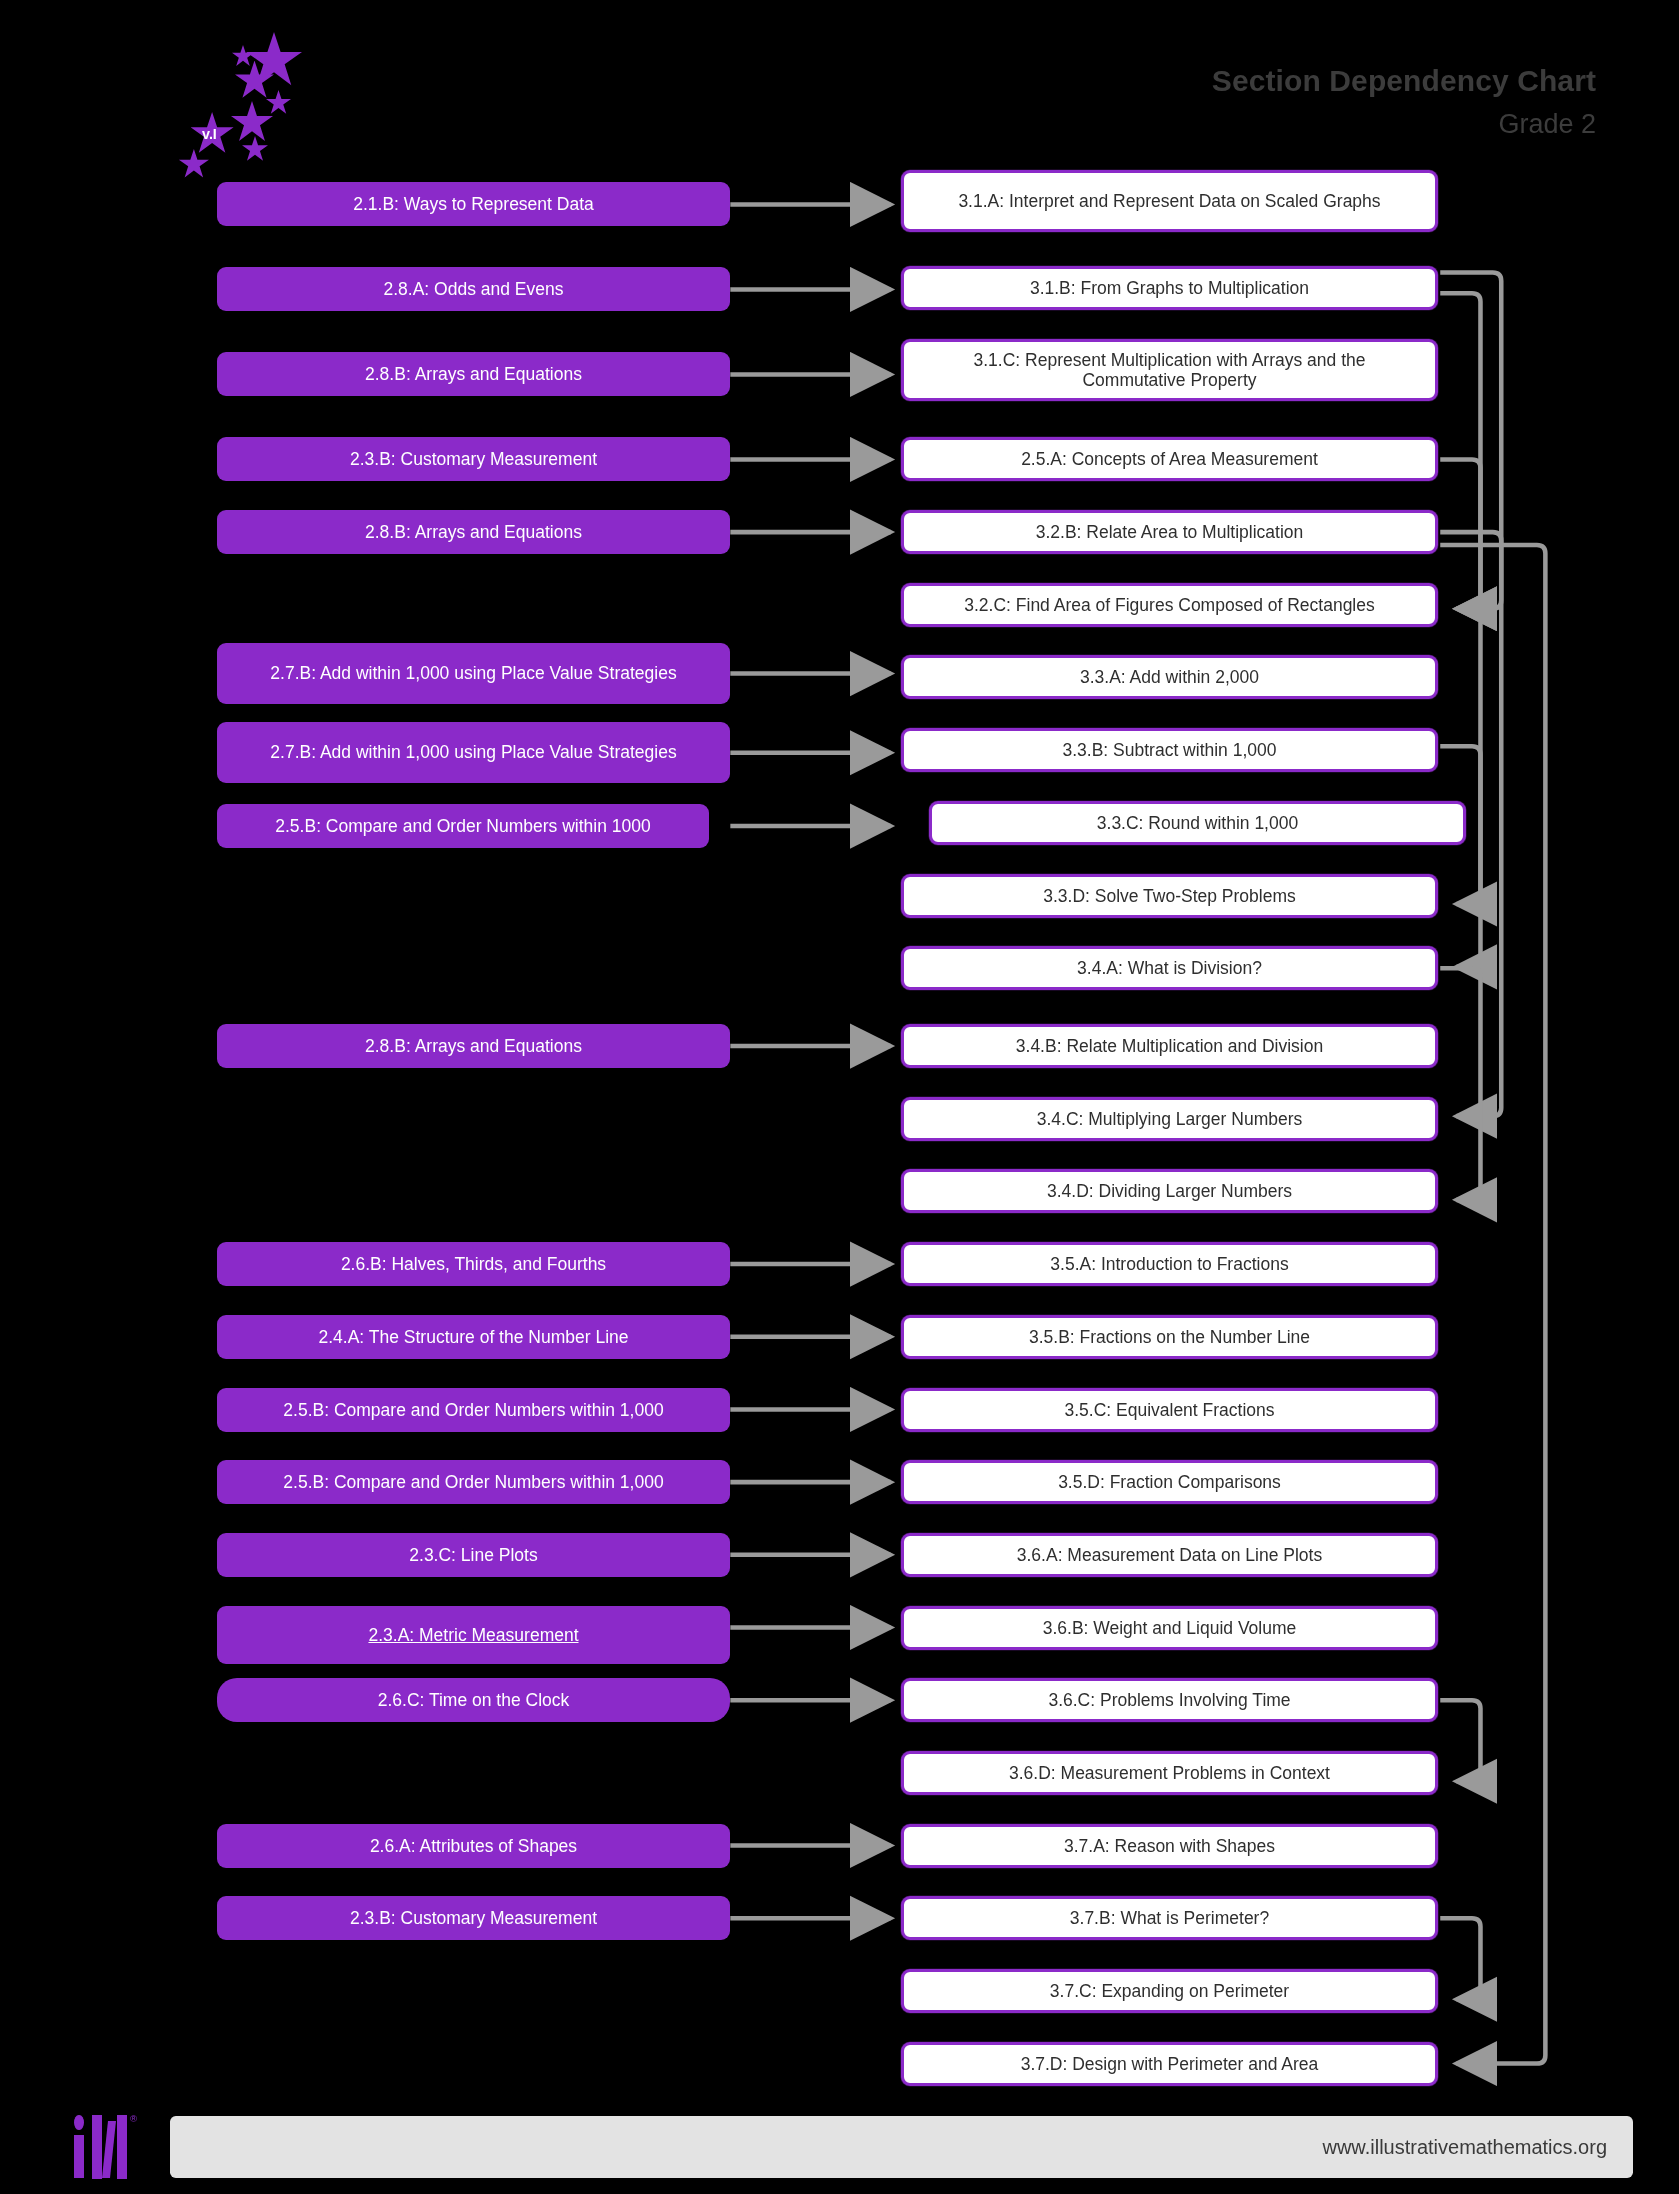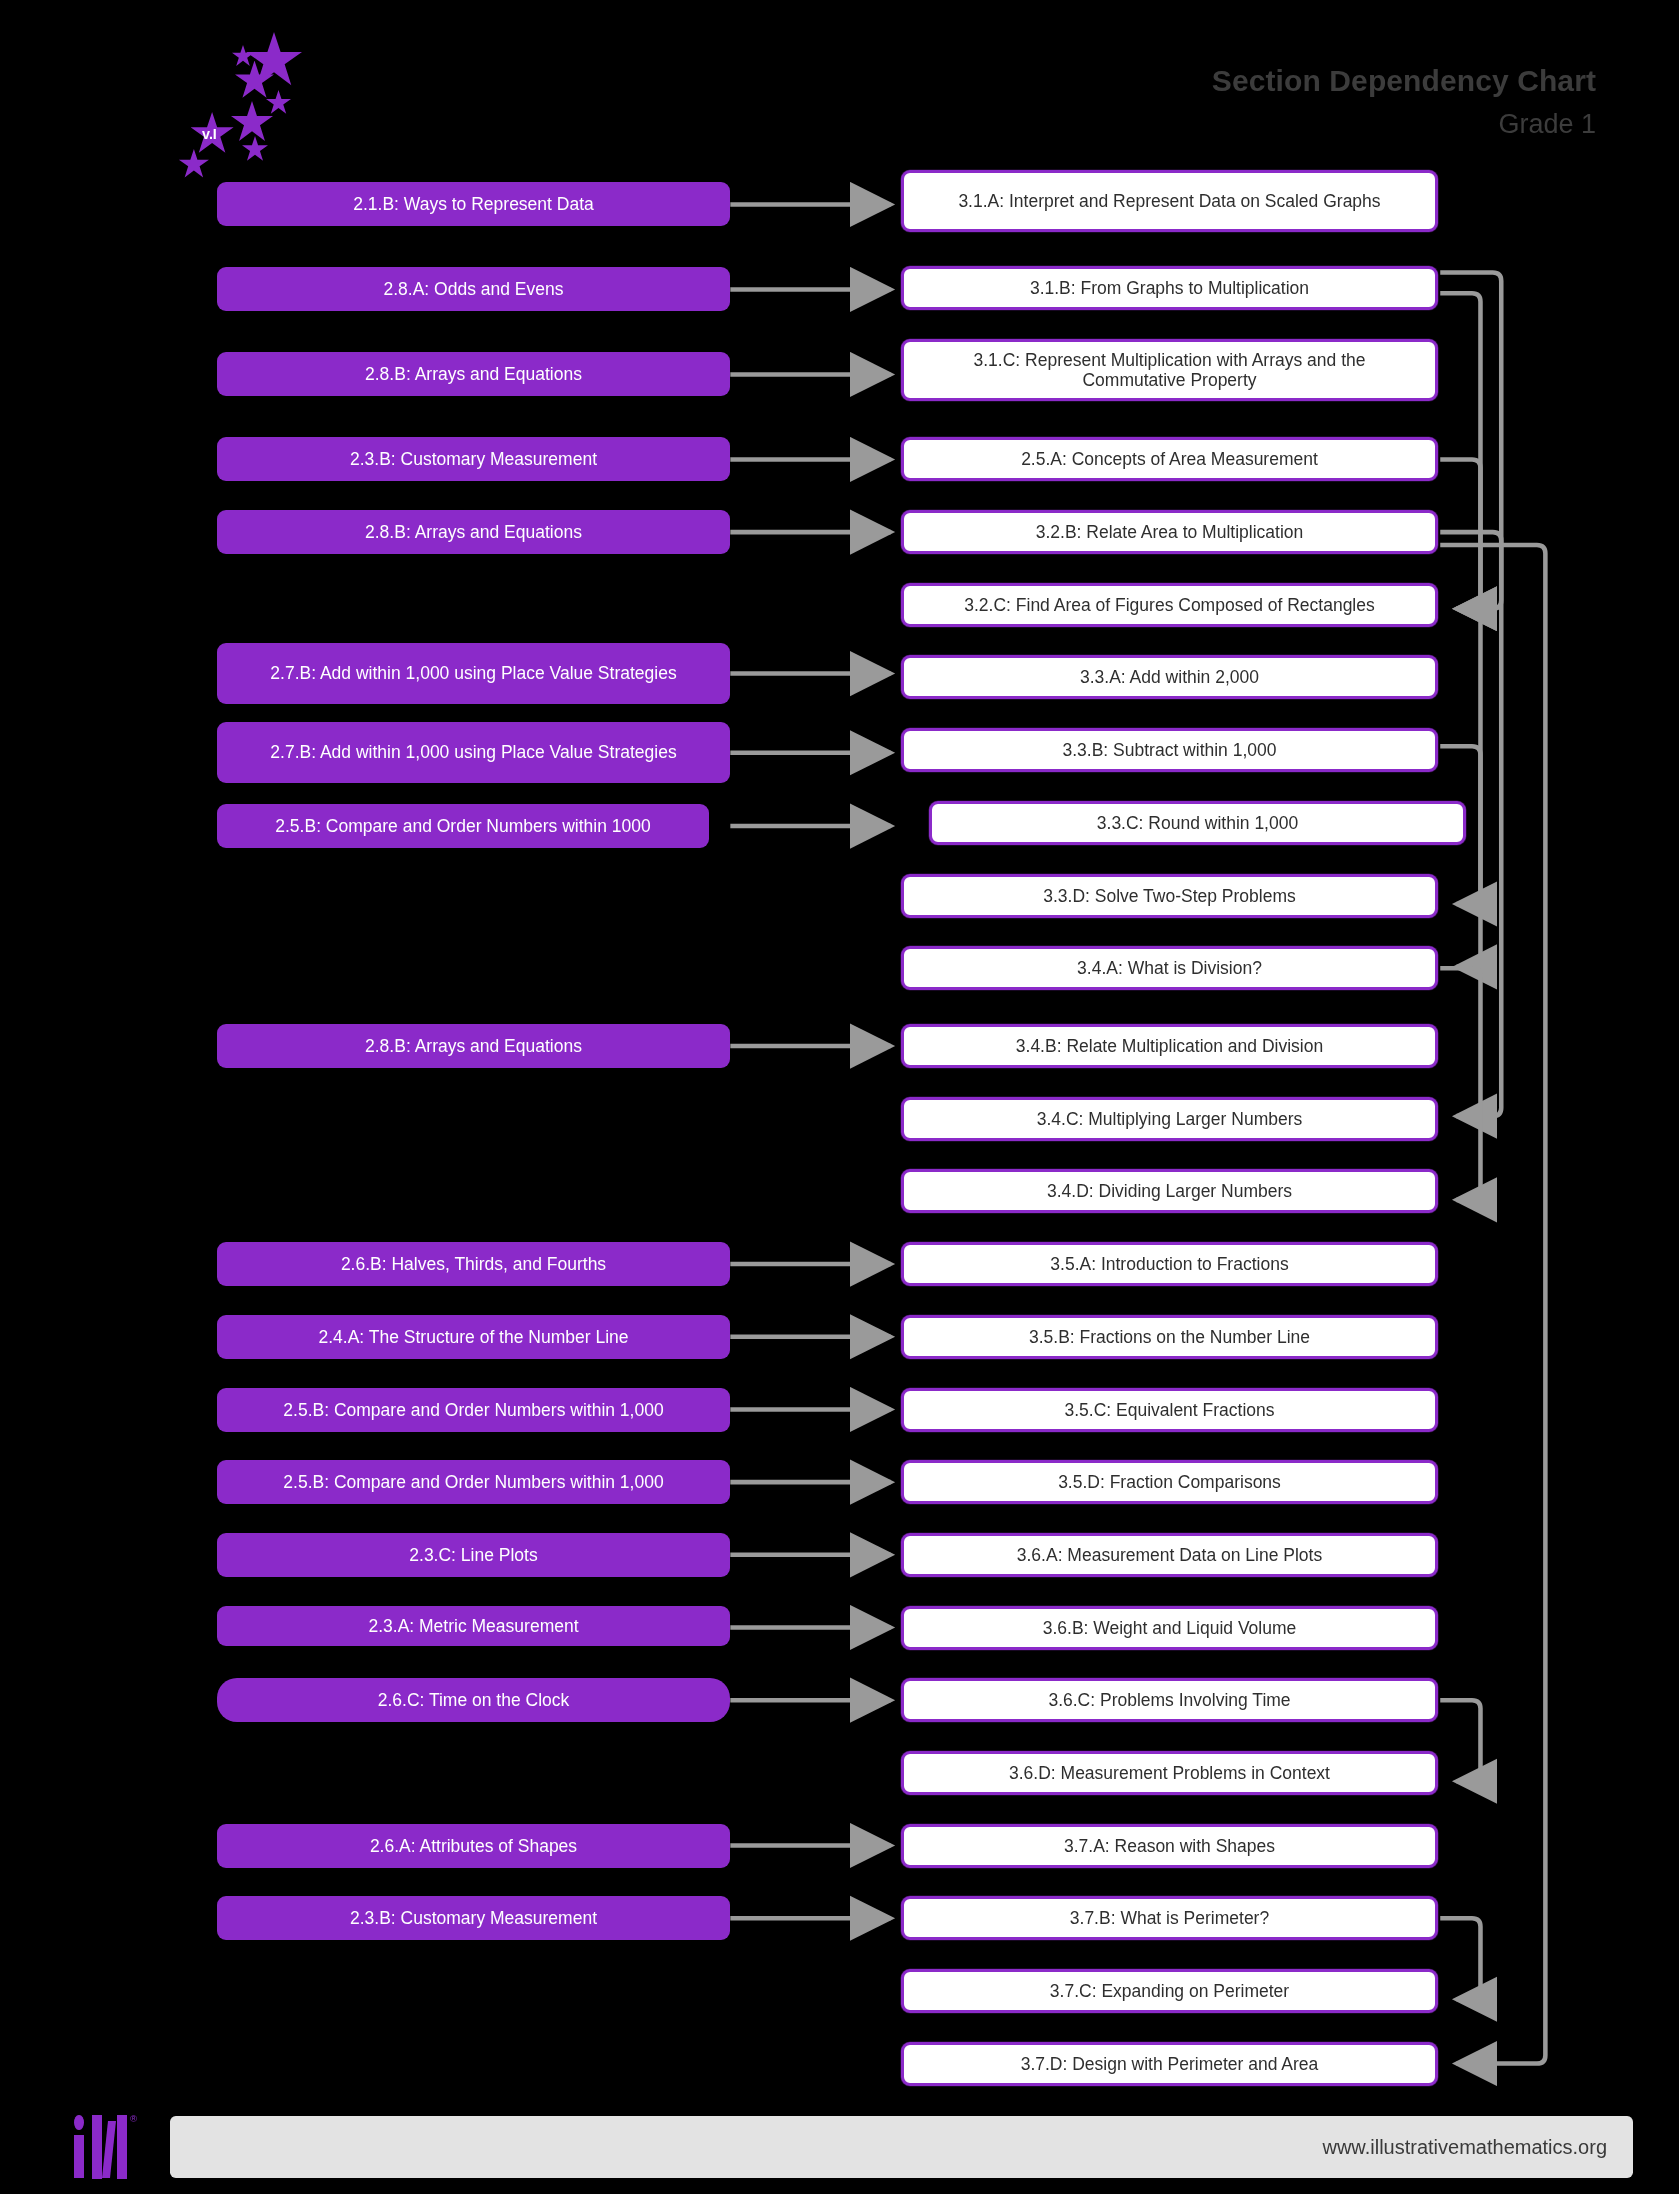--- a/index.html
+++ b/index.html
@@ -56,21 +56,21 @@
 
   
   #wires{position:absolute;left:0;top:0;width:1680px;height:2194px;}
 </style>
 </head>
 <body>
 
 <div id="stage">
 
   <div class="title">Section Dependency Chart</div>
-  <div class="subtitle">Grade 1</div>
+  <div class="subtitle">Grade 2</div>
 
   <div id="stars">
     <div class="star" style="left:71px;top:0px;width:56px;height:56px;"></div>
     <div class="star" style="left:57px;top:13px;width:22px;height:22px;"></div>
     <div class="star" style="left:60px;top:28.6px;width:39px;height:39px;"></div>
     <div class="star" style="left:91px;top:58px;width:25px;height:25px;"></div>
     <div class="star" style="left:56px;top:69px;width:42px;height:42px;"></div>
     <div class="star" style="left:15.6px;top:80px;width:43px;height:43px;"></div>
     <div class="star" style="left:67px;top:104px;width:26px;height:26px;"></div>
     <div class="star" style="left:3.9px;top:117px;width:30px;height:30px;"></div>
@@ -153,21 +153,21 @@
       </div>
       <div class="node src" style="left: 217px; top: 1388px; width: 513px; height: 44px;">
         <span>2.5.B: Compare and Order Numbers within 1,000</span>
       </div>
       <div class="node src" style="left: 217px; top: 1460px; width: 513px; height: 44px;">
         <span>2.5.B: Compare and Order Numbers within 1,000</span>
       </div>
       <div class="node src" style="left: 217px; top: 1533px; width: 513px; height: 44px;">
         <span>2.3.C: Line Plots</span>
       </div>
-      <div class="node src" style="left: 217px; top: 1606px; width: 513px; height: 40px;">
+      <div class="node src" style="left: 217px; top: 1606px; width: 513px; height: 58px; text-decoration: underline;">
         <span>2.3.A: Metric Measurement</span>
       </div>
       <div class="node src" style="left: 217px; top: 1678px; width: 513px; height: 44px; border-radius: 20px;">
         <span>2.6.C: Time on the Clock</span>
       </div>
       <div class="node src" style="left: 217px; top: 1824px; width: 513px; height: 44px;">
         <span>2.6.A: Attributes of Shapes</span>
       </div>
       <div class="node src" style="left: 217px; top: 1896px; width: 513px; height: 44px;">
         <span>2.3.B: Customary Measurement</span>

